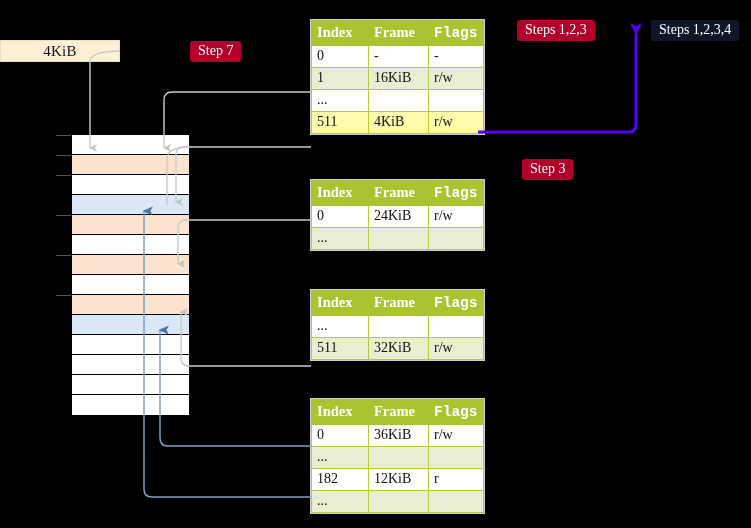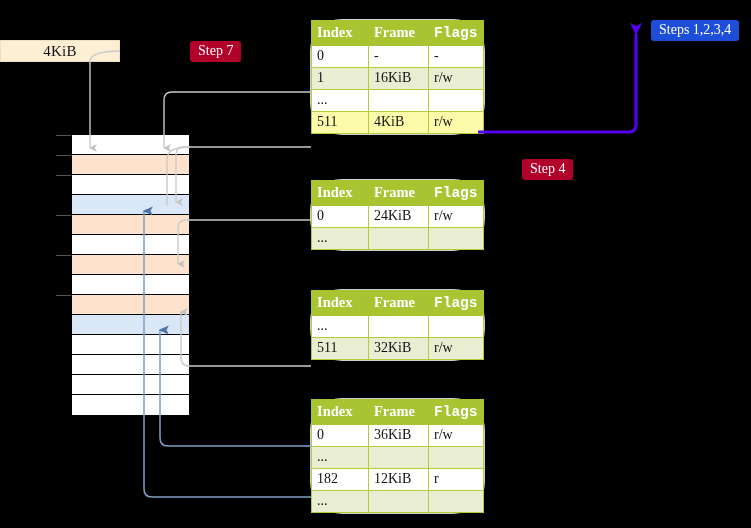--- a/index.html
+++ b/index.html
@@ -28,42 +28,41 @@
     position:absolute;
     color:#ffffff;
     font-size:14px;
     padding:2px 8px 3px 8px;
     border-radius:3px;
     line-height:1.15;
     white-space:nowrap;
     box-sizing:border-box;
   }
   .badge.red{background:#b1002a;}
-  .badge.blue{background:#1d4ed8;}
+  .badge.blue{background:#0f172a;}
 
   
   #memcol{position:absolute;left:71px;top:134px;width:119px;height:280px;
           border:1px solid #000;box-sizing:border-box;background:#fff;}
   .memrow{position:absolute;left:0;width:100%;box-sizing:border-box;
           border-bottom:1px solid #000;}
   .memrow.last{border-bottom:none;}
   .mr-white{background:#ffffff;}
   .mr-orange{background:#fde3cd;}
   .mr-blue{background:#d9e7f7;}
   .tick{position:absolute;height:1px;background:#555;width:15px;left:-16px;}
 
   
   .ptable{
     position:absolute;
     border-collapse:collapse;
     border-spacing:0;
     background:#a16207;
     font-size:14px;
     box-shadow:0 0 0 1px #cfcfcf;
-    border-radius:31px;
   }
   .ptable td,.ptable th{
     border:1px solid #b5cc3a;
     padding:2px 5px 3px 5px;
     height:22px;
     box-sizing:border-box;
     text-align:left;
     vertical-align:middle;
     font-weight:normal;
     color:#111;
@@ -91,24 +90,25 @@
 </style>
 </head>
 <body>
 
 <div id="stage">
 
   <div class="memlabel" id="memlabel" style="left:0px;top:40px;width:120px;height:22px;">4KiB</div>
 
   <div class="badge red" style="left:190px;top:41px;">Step 7</div>
 
+  <div class="badge red" style="left:517px;top:20px;">Steps 1,2,3</div>
 
   <div class="badge blue" style="left:651px;top:20px;">Steps 1,2,3,4</div>
 
-  <div class="badge red" style="left:522px;top:159px;">Step 4</div>
+  <div class="badge red" style="left:522px;top:159px;">Step 3</div>
 
   <div id="memcol">
       <div class="memrow mr-white" style="top: 0px; height: 20px;"></div>
       <div class="tick" style="top: 0px;"></div>
       <div class="memrow mr-orange" style="top: 20px; height: 20px;"></div>
       <div class="tick" style="top: 20px;"></div>
       <div class="memrow mr-white" style="top: 40px; height: 20px;"></div>
       <div class="tick" style="top: 40px;"></div>
       <div class="memrow mr-blue" style="top: 60px; height: 20px;"></div>
       <div class="memrow mr-orange" style="top: 80px; height: 20px;"></div>

